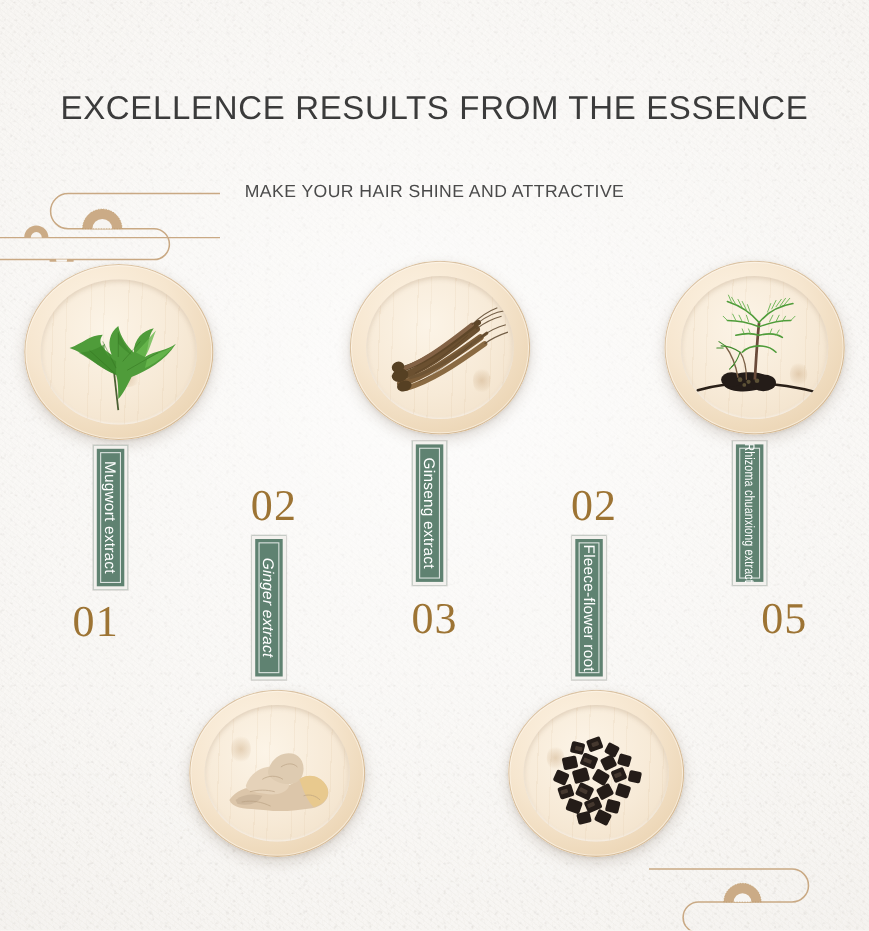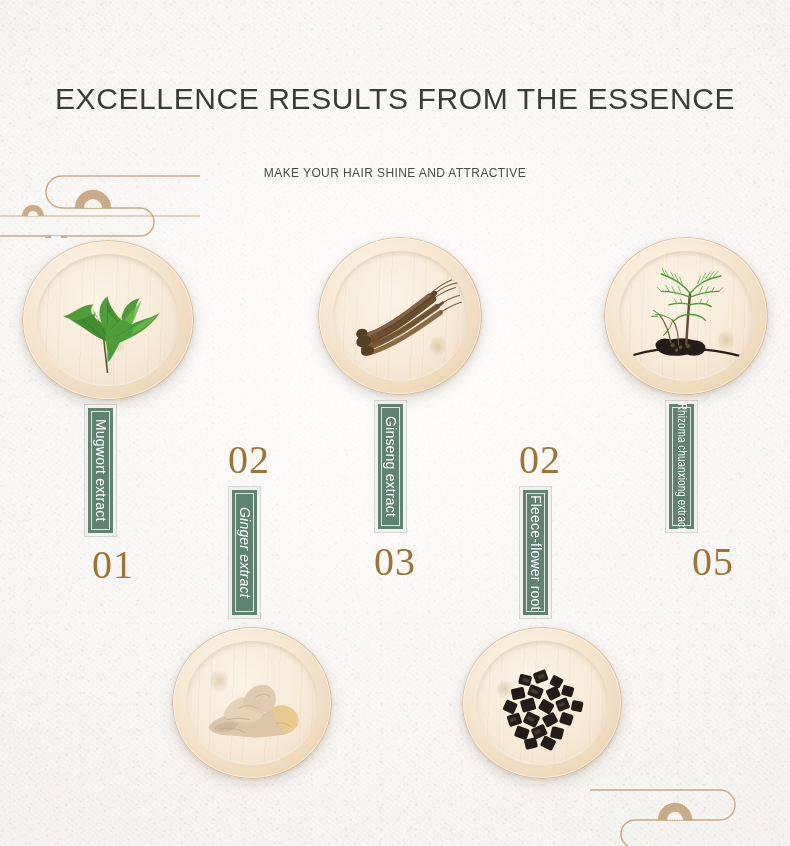--- a/index.html
+++ b/index.html
@@ -74,21 +74,21 @@
   }
   #title-sub1 {
     top: 132px;
     font-size: 15.5px;
     letter-spacing: .4px;
     color: #4a4a4a;
     font-weight: 400;
   }
   #title-sub2 {
     top: 166px;
-    font-size: 12px;
+    font-size: 16px;
     letter-spacing: .4px;
     color: #4a4a4a;
     font-weight: 400;
   }
 
   
   .ornament { position: absolute; pointer-events: none; }
   #ornament-top-left    { left: -10px; top: 158px;  width: 210px; height: 80px; }
   #ornament-bottom-right{ left: 590px; top: 780px;  width: 210px; height: 70px; }
 
@@ -239,21 +239,21 @@
             <path d="M78 82 L106 66"></path>
         </g>
       </svg>
     </div>
   </div>
 
   <div class="tag" style="left:85px; top:405px; width:31px; height:131px;">
     <div class="tag-inner"></div>
     <span class="tag-label">Mugwort extract</span>
   </div>
-  <div class="tag-number" style="left:92px; top:545px;text-align:right;">01</div>
+  <div class="tag-number" style="left:66px; top:545px;text-align:right;">01</div>
 
   <div class="plate" style="left:172px; top:627px; width:160px; height:152px;">
     <div class="plate-rim"></div>
     <div class="plate-well">
       <div class="wood-grain"></div>
       <div class="wood-knot" style="left:18%; top:22%; width:18px; height:26px;"></div>
       <svg class="contents" viewBox="0 0 140 140">
         <g>
           <path d="M24 92 C32 80 46 78 58 80 C70 82 80 80 88 74 C98 66 112 68 118 78
                    C124 88 116 98 104 100 C90 102 74 104 60 102 C44 100 28 102 24 92 Z" fill="#dcc6aa"></path>

